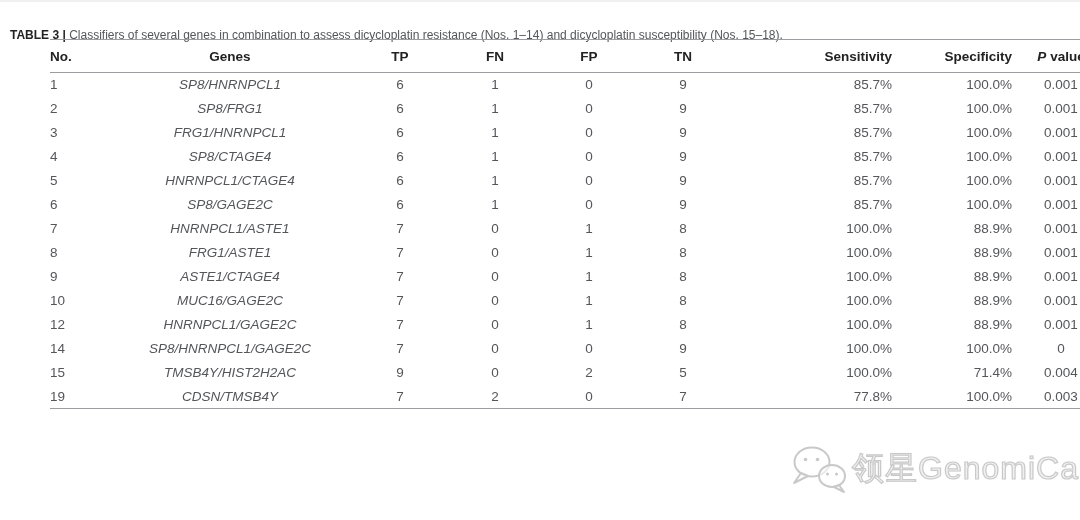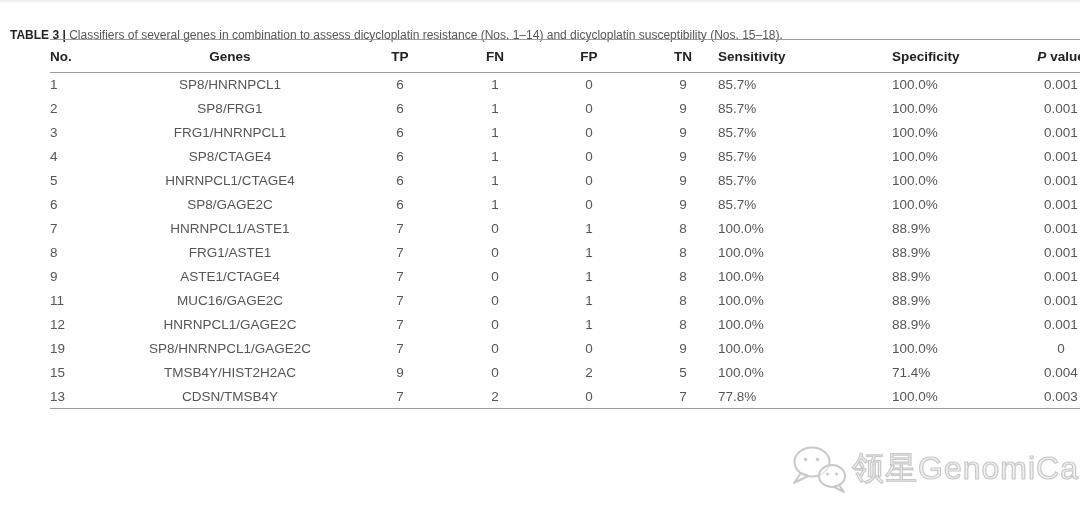--- a/index.html
+++ b/index.html
@@ -47,23 +47,23 @@
     padding:0;
   }
   table.main tbody td {
     height:24px;
     color:#55565a;
     vertical-align:middle;
     padding:0;
   }
   .col-no    { text-align:left; }
   .col-genes { text-align:center; }
-  tbody .col-genes { }
+  tbody .col-genes { font-style:italic; }
   .col-num   { text-align:center; }
-  .col-pct   { text-align:left; }
+  .col-pct   { text-align:right; }
   .col-p     { text-align:center; padding-right:2px; }
   .italic    { font-style:italic; }
 
   .watermark {
     position:absolute;
     left:791px; top:442px;
     display:flex;
     align-items:center;
     pointer-events:none;
   }
@@ -206,21 +206,21 @@
           <td class="col-genes">ASTE1/CTAGE4</td>
           <td class="col-num">7</td>
           <td class="col-num">0</td>
           <td class="col-num">1</td>
           <td class="col-num">8</td>
           <td class="col-pct">100.0%</td>
           <td class="col-pct">88.9%</td>
           <td class="col-p">0.001</td>
         </tr>
         <tr>
-          <td class="col-no">11</td>
+          <td class="col-no">10</td>
           <td class="col-genes">MUC16/GAGE2C</td>
           <td class="col-num">7</td>
           <td class="col-num">0</td>
           <td class="col-num">1</td>
           <td class="col-num">8</td>
           <td class="col-pct">100.0%</td>
           <td class="col-pct">88.9%</td>
           <td class="col-p">0.001</td>
         </tr>
         <tr>
@@ -228,21 +228,21 @@
           <td class="col-genes">HNRNPCL1/GAGE2C</td>
           <td class="col-num">7</td>
           <td class="col-num">0</td>
           <td class="col-num">1</td>
           <td class="col-num">8</td>
           <td class="col-pct">100.0%</td>
           <td class="col-pct">88.9%</td>
           <td class="col-p">0.001</td>
         </tr>
         <tr>
-          <td class="col-no">19</td>
+          <td class="col-no">14</td>
           <td class="col-genes">SP8/HNRNPCL1/GAGE2C</td>
           <td class="col-num">7</td>
           <td class="col-num">0</td>
           <td class="col-num">0</td>
           <td class="col-num">9</td>
           <td class="col-pct">100.0%</td>
           <td class="col-pct">100.0%</td>
           <td class="col-p">0</td>
         </tr>
         <tr>
@@ -250,21 +250,21 @@
           <td class="col-genes">TMSB4Y/HIST2H2AC</td>
           <td class="col-num">9</td>
           <td class="col-num">0</td>
           <td class="col-num">2</td>
           <td class="col-num">5</td>
           <td class="col-pct">100.0%</td>
           <td class="col-pct">71.4%</td>
           <td class="col-p">0.004</td>
         </tr>
         <tr>
-          <td class="col-no">13</td>
+          <td class="col-no">19</td>
           <td class="col-genes">CDSN/TMSB4Y</td>
           <td class="col-num">7</td>
           <td class="col-num">2</td>
           <td class="col-num">0</td>
           <td class="col-num">7</td>
           <td class="col-pct">77.8%</td>
           <td class="col-pct">100.0%</td>
           <td class="col-p">0.003</td>
         </tr>
       </tbody>

